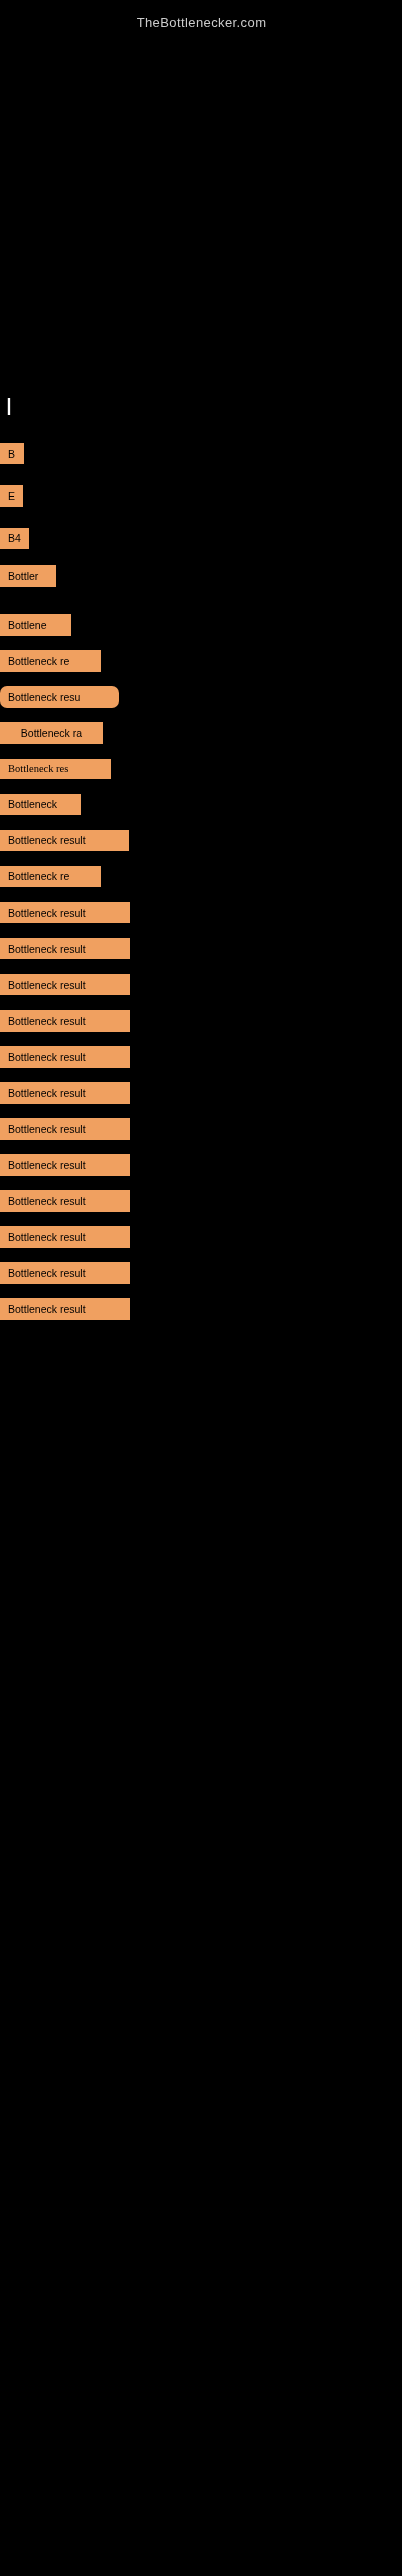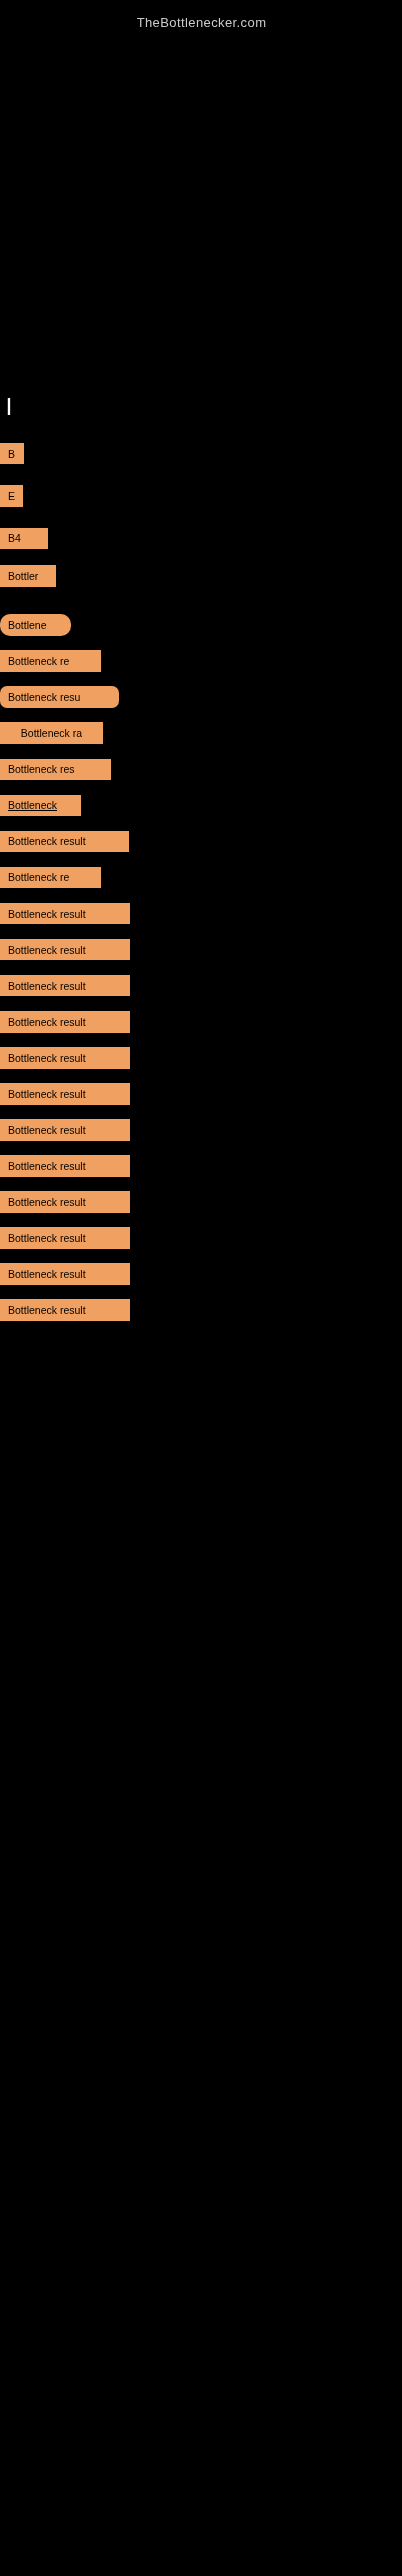--- a/index.html
+++ b/index.html
@@ -69,50 +69,50 @@
       <div style="height: 16px;"></div>
       <div class="result-item">
         <div class="result-bar" style="width: 24px; min-width: 24px;">B</div>
       </div>
       <div style="height: 16px;"></div>
       <div class="result-item">
         <div class="result-bar" style="width: 22.5px; min-width: 22.5px;">E</div>
       </div>
       <div style="height: 16px;"></div>
       <div class="result-item">
-        <div class="result-bar" style="width: 48px; min-width: 29px;">B4</div>
+        <div class="result-bar" style="width: 29px; min-width: 29px;">B4</div>
       </div>
       <div style="height: 11.3px;"></div>
       <div class="result-item">
         <div class="result-bar" style="width: 56px; min-width: 56px;">Bottler</div>
       </div>
       <div style="height: 11.3px;"></div>
       <div style="height: 11.3px;"></div>
       <div class="result-item">
-        <div class="result-bar" style="width: 71px; min-width: 71px; border-radius: 10px;">Bottlene</div>
+        <div class="result-bar" style="width: 71px; min-width: 71px;">Bottlene</div>
       </div>
       <div style="height: 9.7px;"></div>
       <div class="result-item">
         <div class="result-bar" style="width: 101px; min-width: 101px;">Bottleneck re</div>
       </div>
       <div style="height: 9.7px;"></div>
       <div class="result-item">
         <div class="result-bar" style="width: 119px; min-width: 119px; border-radius: 7px;">Bottleneck resu</div>
       </div>
       <div style="height: 9.7px;"></div>
       <div class="result-item">
         <div class="result-bar" style="width: 103px; min-width: 103px; text-align: center;">Bottleneck ra</div>
       </div>
       <div style="height: 9.7px;"></div>
       <div class="result-item">
-        <div class="result-bar" style="width: 111px; min-width: 111px;">Bottleneck res</div>
+        <div class="result-bar" style="width: 111px; min-width: 111px; font-family: Liberation Serif, serif;">Bottleneck res</div>
       </div>
       <div style="height: 9.7px;"></div>
       <div class="result-item">
-        <div class="result-bar" style="width: 81px; min-width: 81px; text-decoration: underline;">Bottleneck</div>
+        <div class="result-bar" style="width: 81px; min-width: 81px;">Bottleneck</div>
       </div>
       <div style="height: 9.7px;"></div>
       <div class="result-item">
         <div class="result-bar" style="width: 129px; min-width: 129px;">Bottleneck result</div>
       </div>
       <div style="height: 9.7px;"></div>
       <div class="result-item">
         <div class="result-bar" style="width: 101px; min-width: 101px;">Bottleneck re</div>
       </div>
       <div style="height: 9.7px;"></div>

